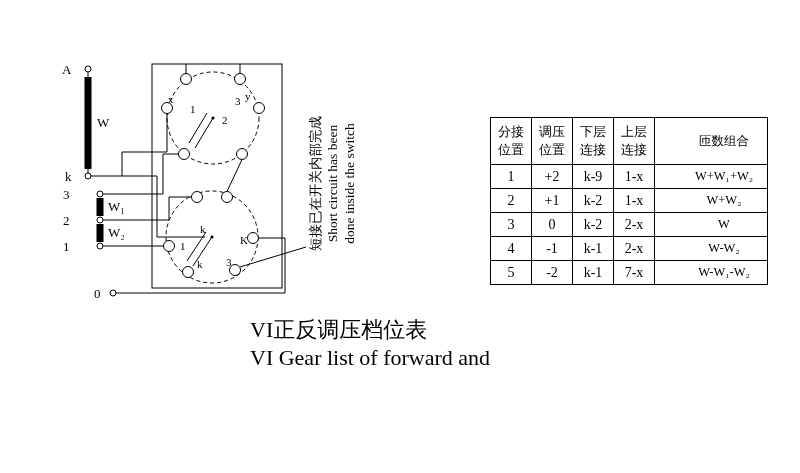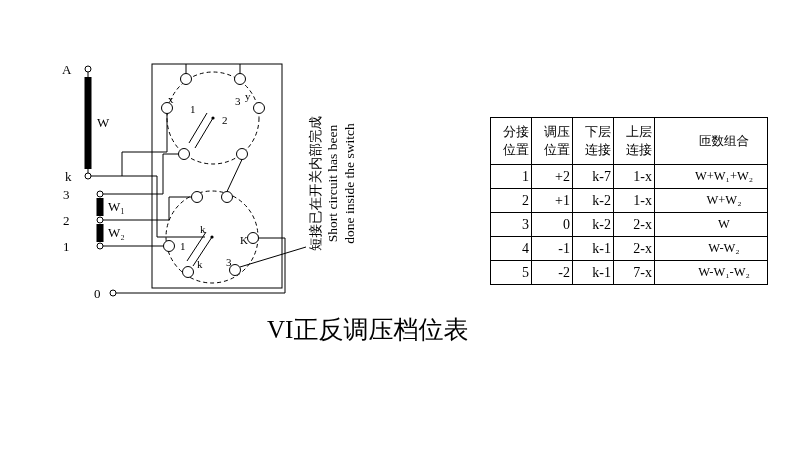--- a/index.html
+++ b/index.html
@@ -19,25 +19,25 @@
   }
   table.gear {
     position:absolute; left:490px; top:117px;
     border-collapse:collapse; background:#fff;
   }
   table.gear th, table.gear td {
     border:1px solid #000; text-align:center; vertical-align:middle; padding:0 2px;
   }
   table.gear th { font-weight:normal; font-size:13px; height:46px; line-height:1.35; }
   table.gear td { font-size:14px; height:23px; }
-  table.gear th:nth-child(-n+4), table.gear td:nth-child(-n+4) { width:36px;text-align:right; }
+  table.gear th:nth-child(-n+4), table.gear td:nth-child(-n+4) { width:36px; }
   table.gear th:nth-child(5), table.gear td:nth-child(5) { width:82px; font-size:12.5px;padding-left:28px; }
   .caption {
-    position:absolute; left:267px; top:316px;
-    font-size:25px; line-height:28px; white-space:nowrap;
+    position:absolute; left:250px; top:316px;
+    font-size:22px; line-height:28px; white-space:nowrap;
   }
 </style>
 </head>
 <body>
 
 <svg class="diagram" width="470" height="320" viewBox="0 0 470 320">
 
   <g stroke="#000" stroke-width="1" fill="none">
     <circle cx="88" cy="69" r="3" fill="#fff"></circle>
     <line x1="88" y1="72" x2="88" y2="77"></line>
@@ -130,21 +130,21 @@
       <th><span>调压</span><br><span>位置</span></th>
       <th><span>下层</span><br><span>连接</span></th>
       <th><span>上层</span><br><span>连接</span></th>
       <th><span>匝数组合</span></th>
     </tr>
   </thead>
   <tbody>
     <tr>
       <td>1</td>
       <td>+2</td>
-      <td>k-7</td>
+      <td>k-9</td>
       <td>1-x</td>
       <td>W+W₁+W₂</td>
     </tr>
     <tr>
       <td>2</td>
       <td>+1</td>
       <td>k-2</td>
       <td>1-x</td>
       <td>W+W₂</td>
     </tr>
@@ -167,13 +167,14 @@
       <td>-2</td>
       <td>k-1</td>
       <td>7-x</td>
       <td>W-W₁-W₂</td>
     </tr>
   </tbody>
 </table>
 
 <div class="caption">
   <div>VI正反调压档位表</div>
+  <div>VI Gear list of forward and</div>
 </div>
 
 </body></html>

